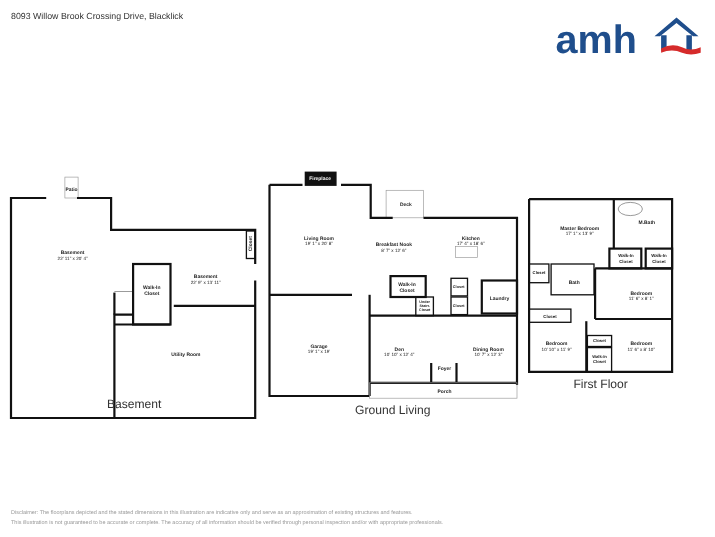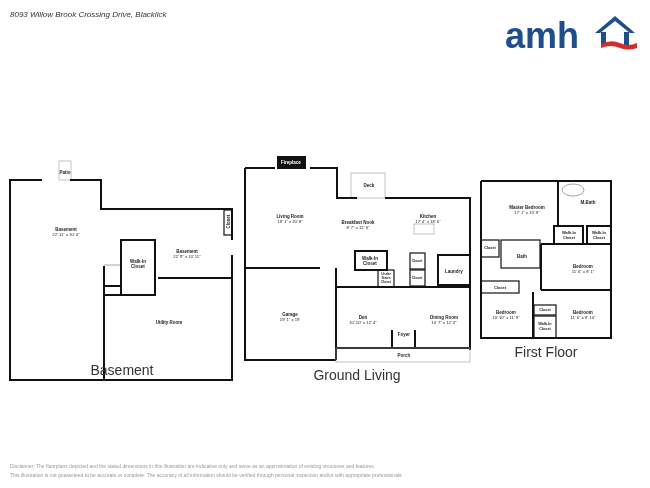--- a/index.html
+++ b/index.html
@@ -1,22 +1,22 @@
 <!DOCTYPE html>
 <html><head>
 <meta charset="utf-8">
 <style>
   html,body{margin:0;padding:0;background:#fff;}
   body{width:650px;height:488px;position:relative;overflow:hidden;font-family:"Liberation Sans",sans-serif;color:#222;}
-  .addr{position:absolute;left:10px;top:10px;font-size:8px;color:#333;font-style:italic;}
+  .addr{position:absolute;left:10px;top:10px;font-size:8px;color:#333;}
   .logo{position:absolute;left:505px;top:8px;width:135px;height:45px;}
   .plan{position:absolute;left:0;top:0;width:650px;height:488px;}
   .lbl{position:absolute;font-size:4.5px;font-weight:bold;text-align:center;line-height:5px;color:#222;white-space:nowrap;transform:translateX(-50%);}
   .dim{display:block;font-weight:normal;font-size:4.2px;}
-  .floor{position:absolute;font-size:14px;color:#333;transform:translateX(-50%);white-space:nowrap;}
+  .floor{position:absolute;font-size:11px;color:#333;transform:translateX(-50%);white-space:nowrap;}
   .disc{position:absolute;left:10px;top:462px;font-size:5px;color:#999;line-height:9px;}
 </style>
 </head>
 <body>
 
 <div class="addr">8093 Willow Brook Crossing Drive, Blacklick</div>
 
 <svg class="logo" viewBox="0 0 135 45">
   <text x="0" y="40" font-family="Liberation Sans, sans-serif" font-weight="bold" font-size="36" fill="#1f4e8c">amh</text>
   <path d="M90 25 L110 8 L130 25 L125 25 L110 13 L95 25 Z" fill="#1f4e8c"></path>

